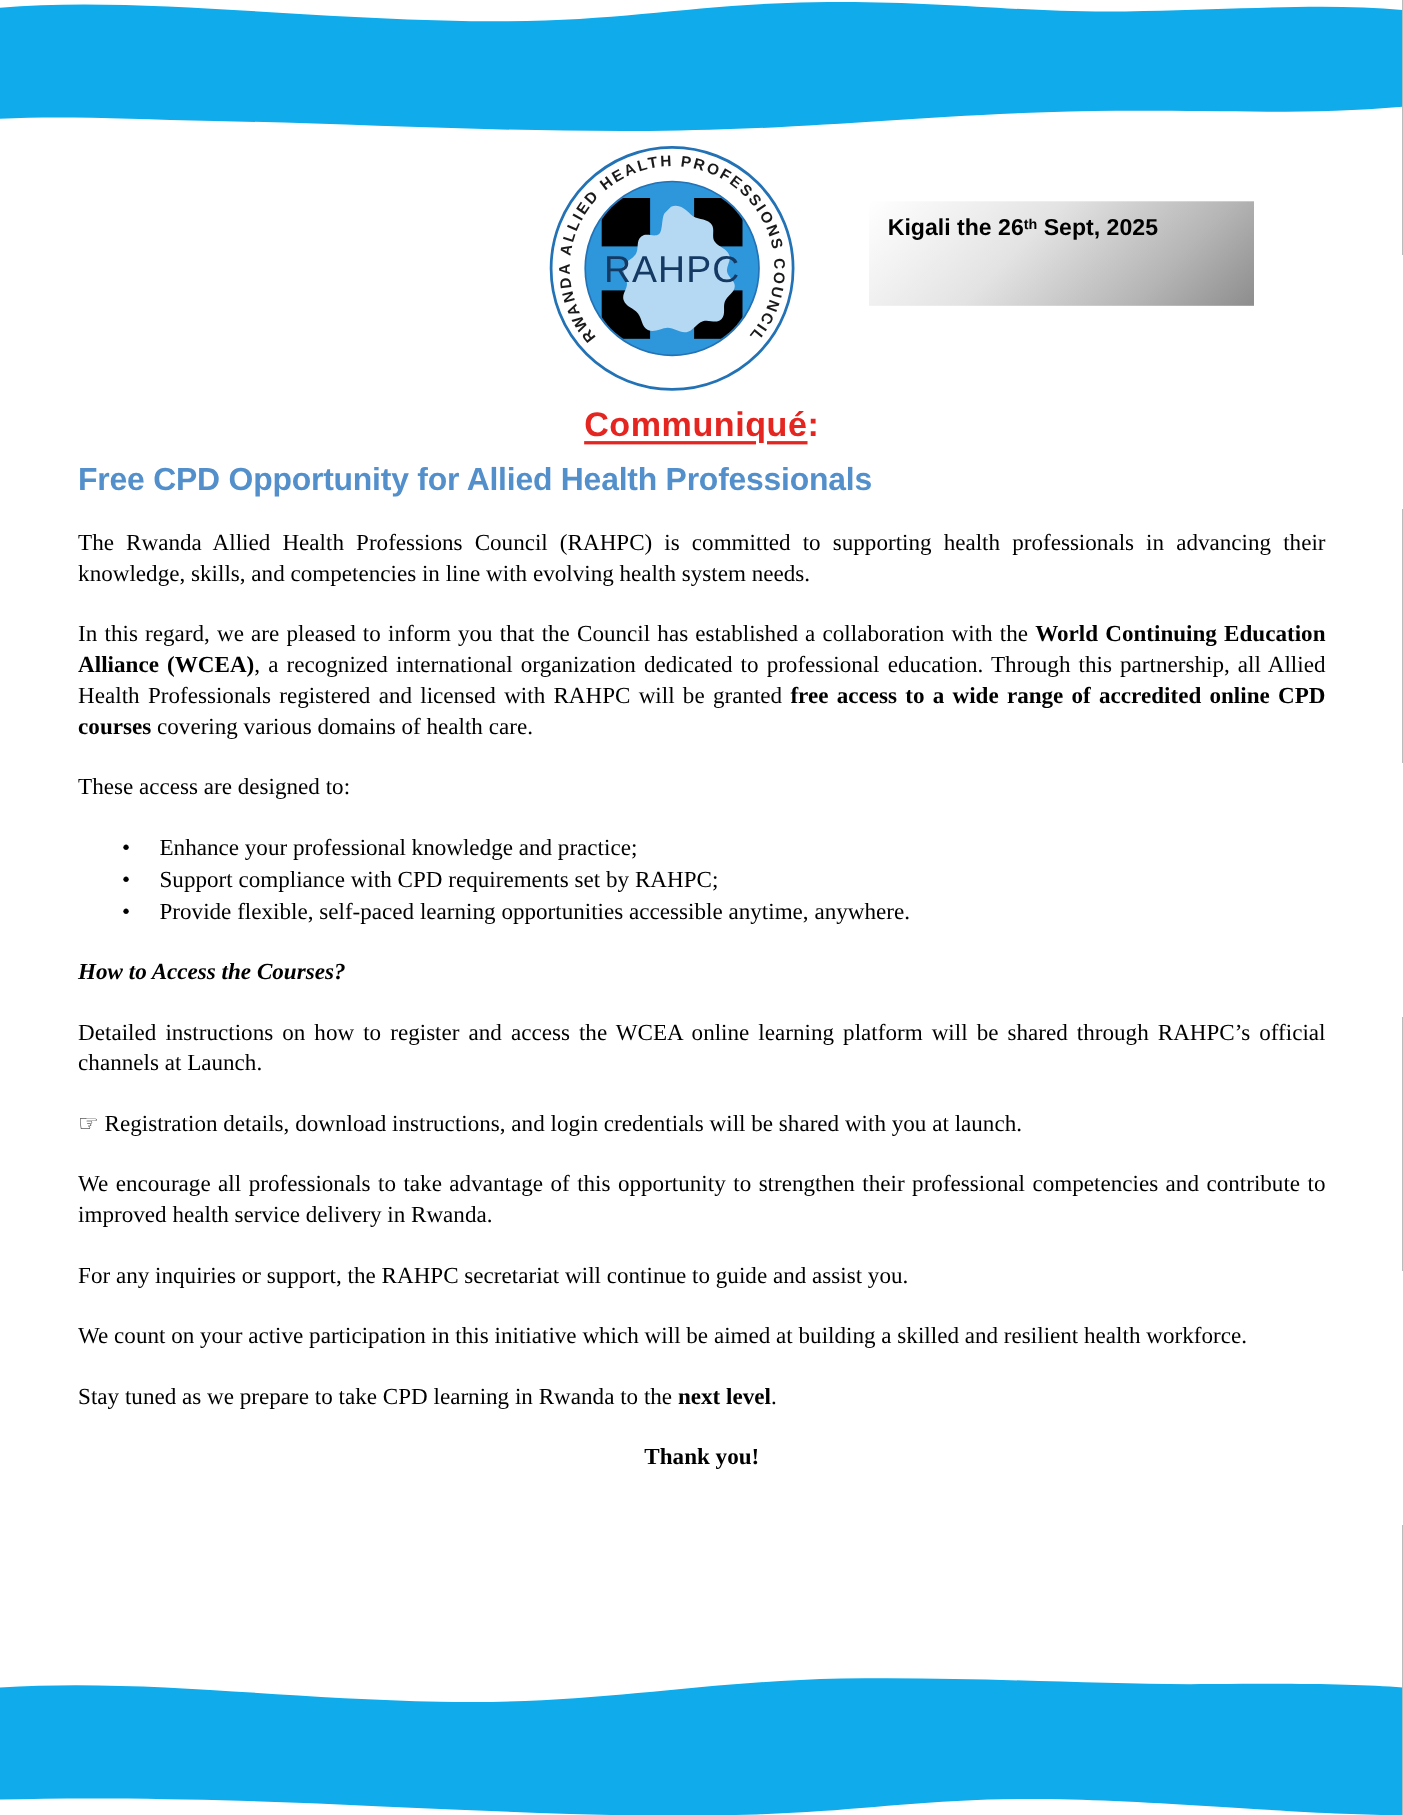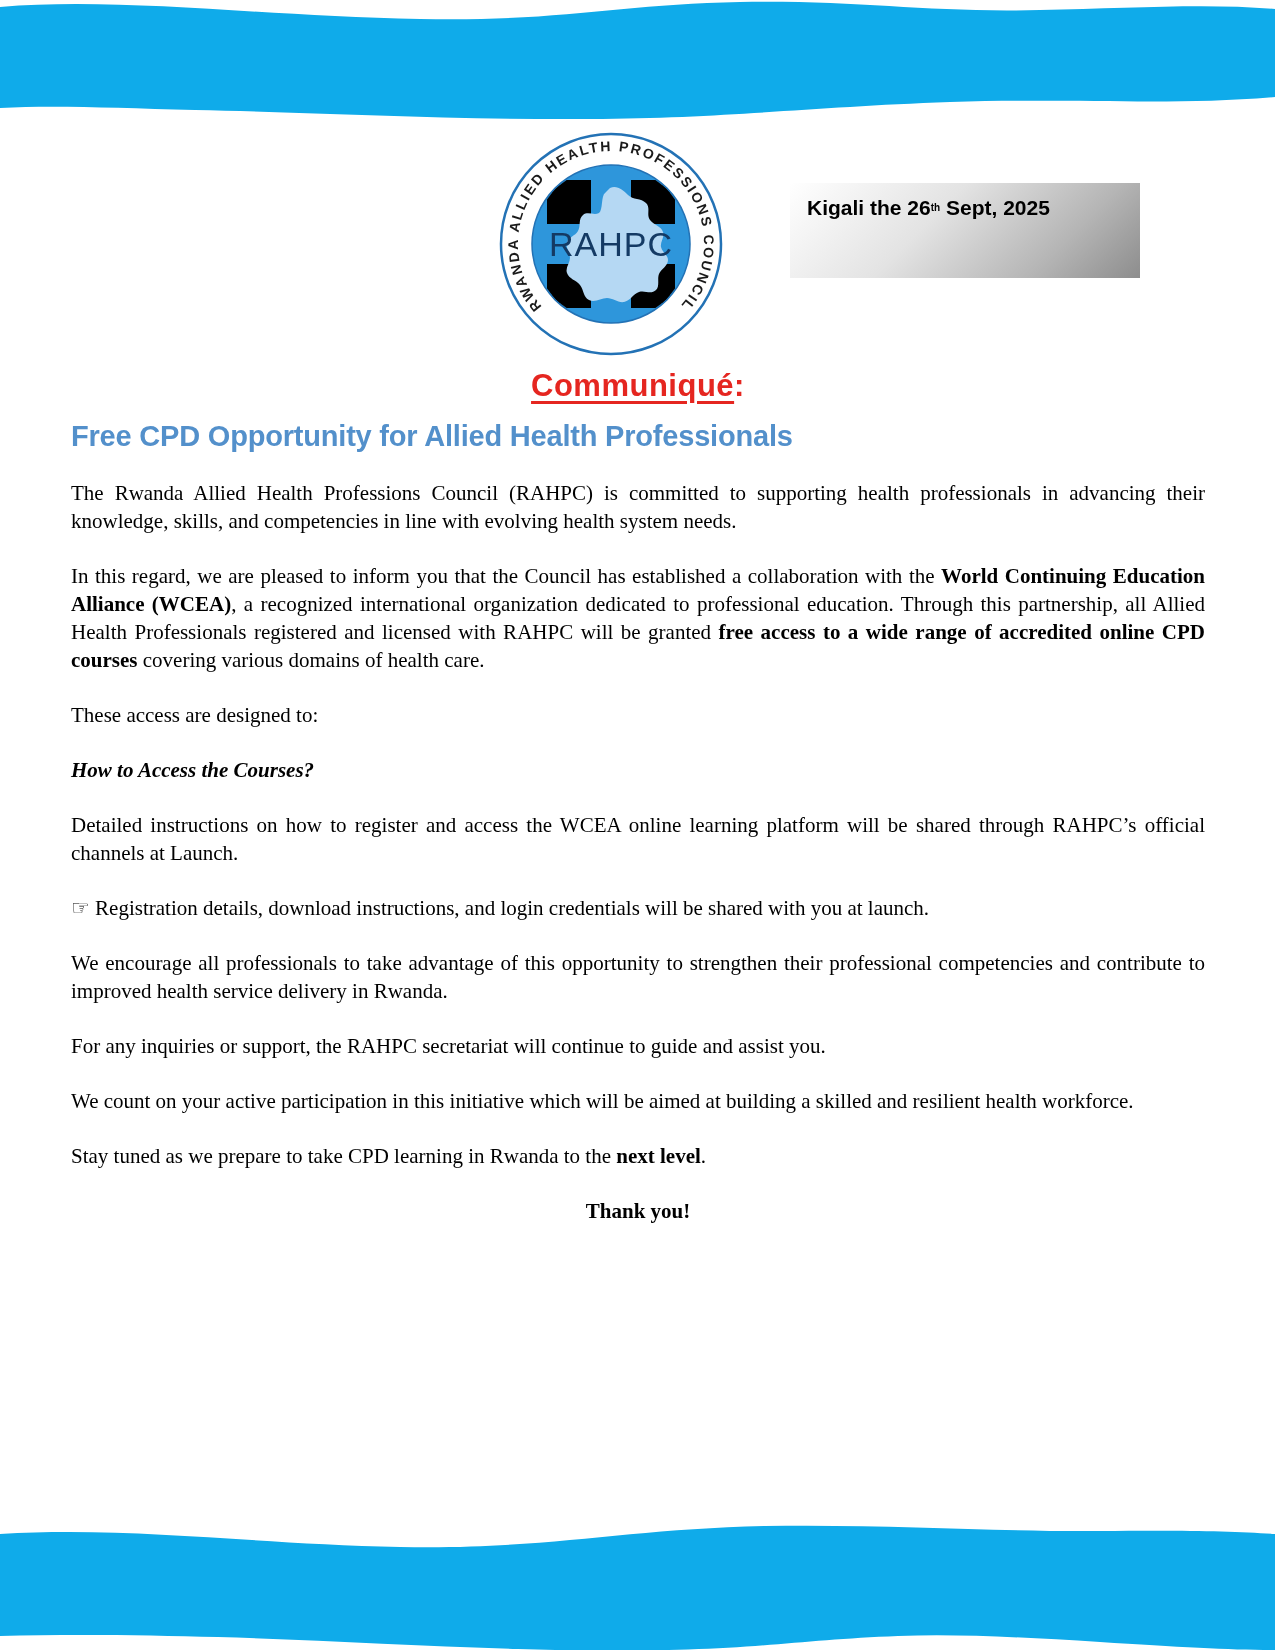--- a/index.html
+++ b/index.html
@@ -25,21 +25,21 @@
   .logo .map{fill:var(--map);}
   .logo .ringtxt{font:bold 14px "Liberation Sans",sans-serif;letter-spacing:2px;fill:var(--ringtext);}
   .logo .acro{font:400 34px "Liberation Sans",sans-serif;letter-spacing:1px;fill:var(--acronym);}
 
   .datebox{
     position:absolute;left:719px;top:53px;width:350px;height:95px;box-sizing:border-box;
     background:linear-gradient(135deg,#ffffff 0%,#e3e3e3 40%,#b5b5b5 75%,#8d8d8d 100%);
     padding:13px 10px 0 17px;
     font:bold 21px "Liberation Sans",sans-serif;color:#000;
   }
-  .datebox sup{font-size:10px;vertical-align:baseline;position:relative;top:-0.45em;}
+  .datebox sup{font-size:13px;vertical-align:baseline;position:relative;top:-0.45em;}
 
   .communique{
     margin:8px 0 0;text-align:center;color:var(--red);
     font:700 31px "Liberation Sans",sans-serif;letter-spacing:0.5px;
   }
   .communique .u{text-decoration:underline;text-decoration-thickness:3px;text-underline-offset:5px;}
   .subtitle{
     margin:16px 0 0;text-align:left;color:var(--titleblue);
     font:700 29px "Liberation Sans",sans-serif;letter-spacing:-0.2px;
   }
@@ -113,20 +113,25 @@
   </header>
 
   <h1 class="communique"><span class="u">Communiqué</span><span>:</span></h1>
 
   <h2 class="subtitle">Free CPD Opportunity for Allied Health Professionals</h2>
 
   <main class="body">
       <p><span>The Rwanda Allied Health Professions Council (RAHPC) is committed to supporting health professionals in advancing their knowledge, skills, and competencies in line with evolving health system needs.</span></p>
       <p><span>In this regard, we are pleased to inform you that the Council has established a collaboration with the </span><span class="bold">World Continuing Education Alliance (WCEA)</span><span>, a recognized international organization dedicated to professional education. Through this partnership, all Allied Health Professionals registered and licensed with RAHPC will be granted </span><span class="bold">free access to a wide range of accredited online CPD courses</span><span> covering various domains of health care.</span></p>
       <p><span>These access are designed to:</span></p>
+      <ul>
+        <li>Enhance your professional knowledge and practice;</li>
+        <li>Support compliance with CPD requirements set by RAHPC;</li>
+        <li>Provide flexible, self-paced learning opportunities accessible anytime, anywhere.</li>
+      </ul>
       <p class="heading"><span>How to Access the Courses?</span></p>
       <p><span>Detailed instructions on how to register and access the WCEA online learning platform will be shared through RAHPC’s official channels at Launch.</span></p>
       <p><span class="sym">☞</span><span> Registration details, download instructions, and login credentials will be shared with you at launch.</span></p>
       <p><span>We encourage all professionals to take advantage of this opportunity to strengthen their professional competencies and contribute to improved health service delivery in Rwanda.</span></p>
       <p><span>For any inquiries or support, the RAHPC secretariat will continue to guide and assist you.</span></p>
       <p><span>We count on your active participation in this initiative which will be aimed at building a skilled and resilient health workforce.</span></p>
       <p><span>Stay tuned as we prepare to take CPD learning in Rwanda to the </span><span class="bold">next level</span><span>.</span></p>
       <p class="center"><span class="bold">Thank you!</span></p>
     </main>
 

